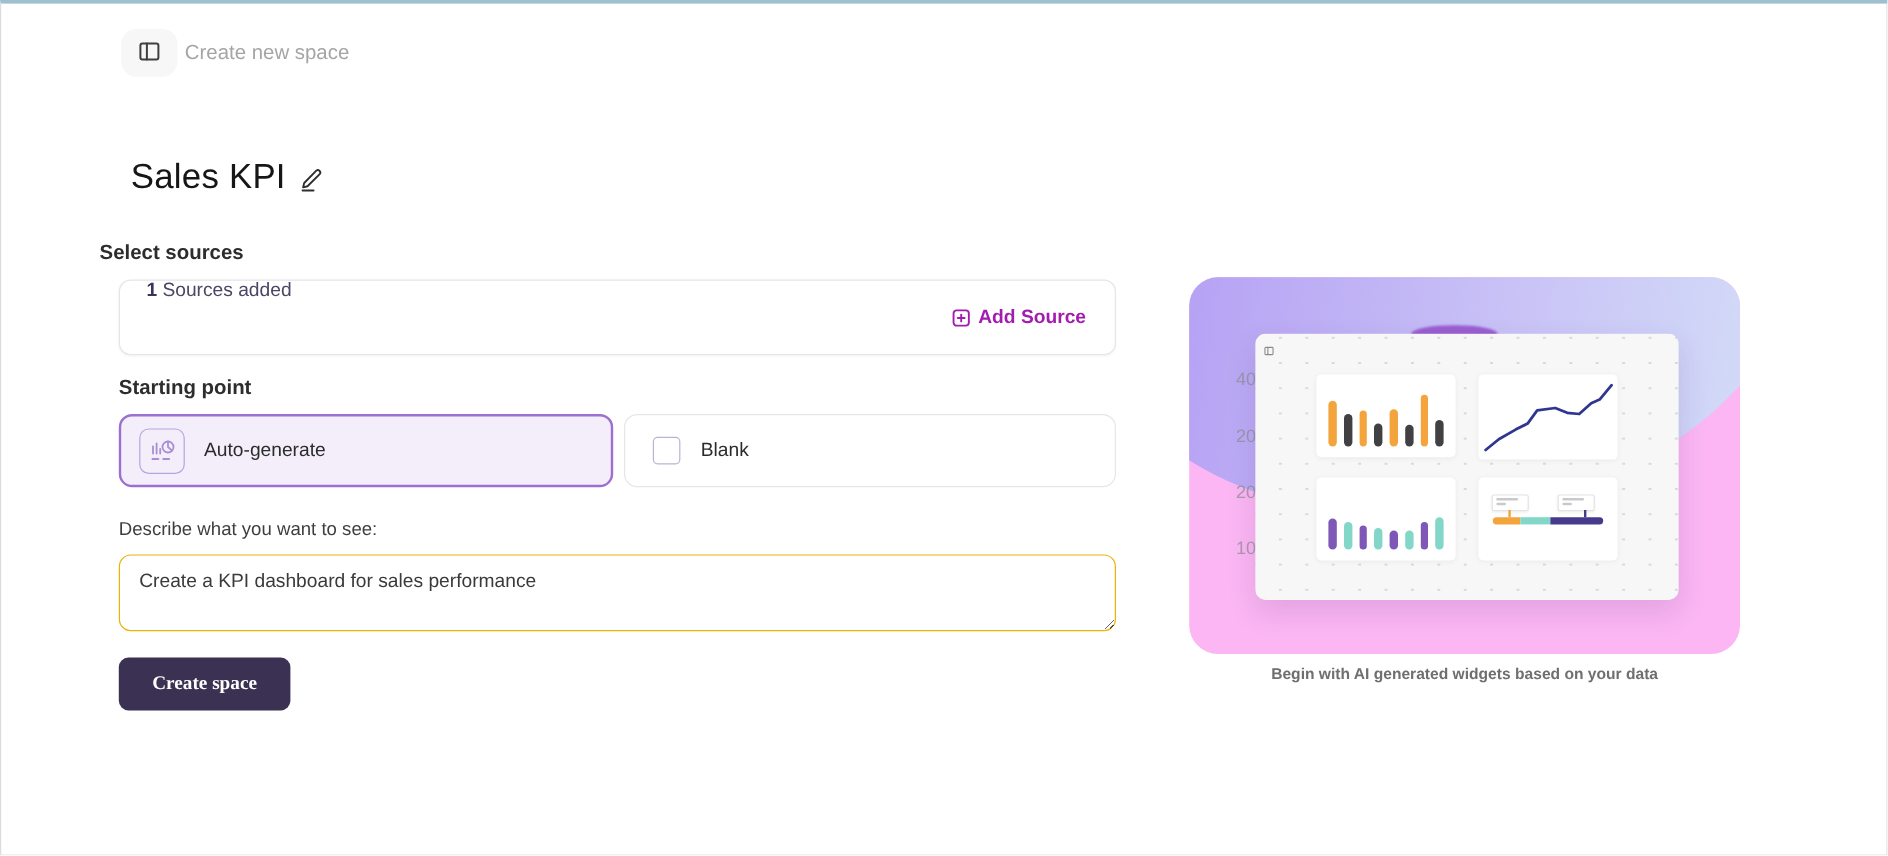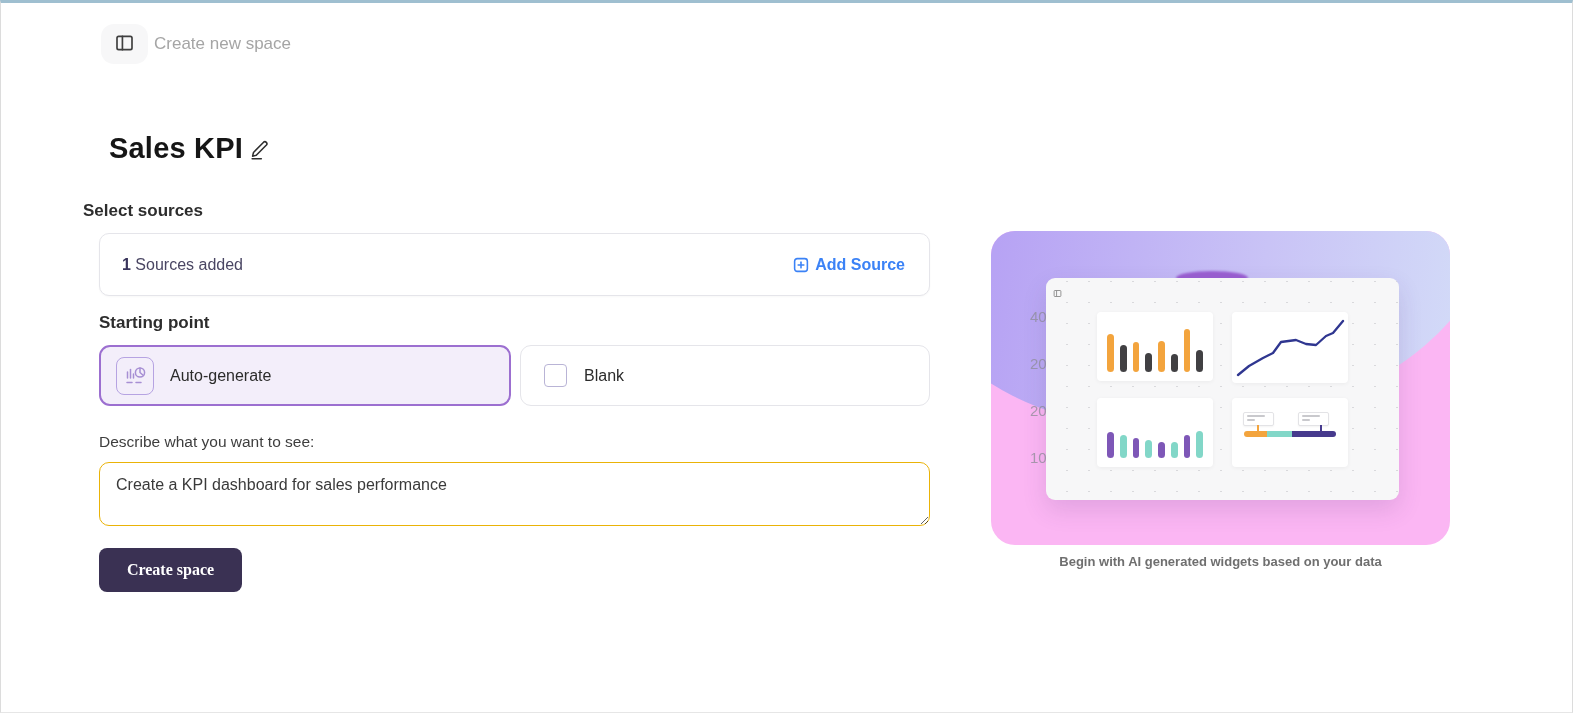--- a/index.html
+++ b/index.html
@@ -15,39 +15,39 @@
 
   
   .hdr-btn {
     position:absolute; left:100px; top:21px; width:47px; height:40px;
     background:#f7f7f8; border:none; border-radius:13px; cursor:pointer;
     display:flex; align-items:center; justify-content:center; color:#3f3f3f;
   }
   .hdr-title { position:absolute; left:153px; top:31px; font-size:17px; color:#a5a5a5; }
 
   
-  .page-title { position:absolute; left:108px; top:129px; font-size:29px; font-weight:700; color:#161616; letter-spacing:.2px; }
+  .page-title { position:absolute; left:108px; top:129px; font-size:29px; font-weight:400; color:#161616; letter-spacing:.2px; }
   .edit-btn { position:absolute; left:246px; top:136px; width:24px; height:24px; background:none; border:none; cursor:pointer; color:#2e2e2e; }
 
   .section-label { position:absolute; font-size:17px; font-weight:700; color:#2d2d2d; }
   .lbl-sources { left:82px; top:198px; }
   .lbl-start   { left:98px; top:310px; }
 
   
   .sources-box {
     position:absolute; left:98px; top:230px; width:831px; height:63px;
     background:#fff; border:1px solid #e5e5ea; border-radius:10px;
     box-shadow:0 1px 2px rgba(0,0,0,.03);
-    display:flex; align-items:center; justify-content:space-between; padding:0 24px 0 22px;
+    display:flex; justify-content:space-between; padding:0 24px 0 22px;
   }
   .sources-text { font-size:16px; color:#4a4663; }
   .sources-count { font-weight:700; color:#39345b; }
   .add-source-btn {
     display:flex; align-items:center; gap:5px; background:none; border:none; cursor:pointer;
-    font-family:inherit; font-size:16px; font-weight:700; color:#3b82f6;
+    font-family:inherit; font-size:16px; font-weight:700; color:#a21caf;
   }
 
   
   .opt-card {
     position:absolute; top:342px; height:61px; border-radius:11px; cursor:pointer;
     display:flex; align-items:center; background:#fff; border:1px solid #e5e5ea;
   }
   .opt-card.selected { left:98px; width:412px; background:#f3eefa; border:2px solid #9c6fd0; }
   .opt-card.plain    { left:519px; width:410px; }
   .opt-icon-box {

